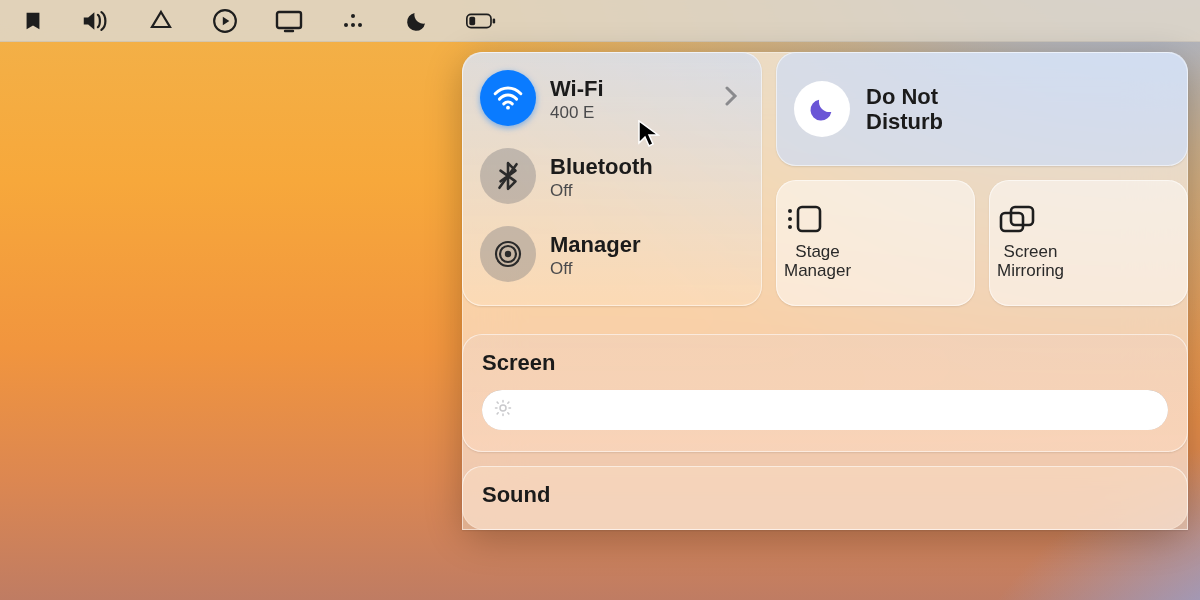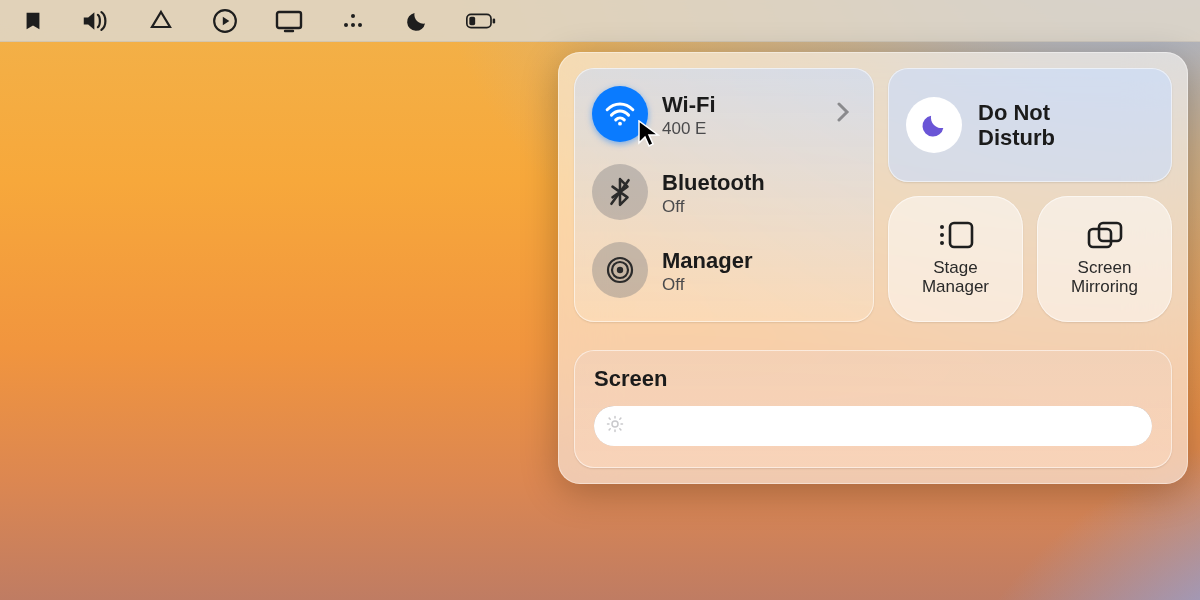--- a/index.html
+++ b/index.html
@@ -27,25 +27,25 @@
   .menubar .spacer { flex: 1; }
   .menubar .right { display: flex; align-items: center; gap: 26px; }
   .mb-icon { width: 30px; height: 30px; display:flex; align-items:center; justify-content:center; color:#1e1e1e; }
   .mb-icon svg { display:block; }
   .mb-cc { width:46px; height:30px; border-radius:6px; background:rgba(0,0,0,0.12); display:flex; align-items:center; justify-content:center; }
   .siri { width:24px; height:24px; border-radius:50%; background: radial-gradient(circle at 45% 40%, #ff7ad1 0%, #b367ff 35%, #4a9dff 65%, #34e7ff 100%); box-shadow: inset 0 0 2px rgba(0,0,0,0.3); }
   .datetime { font-size: 22px; font-weight: 500; color: #1e1e1e; letter-spacing: .1px; padding: 0 10px 0 6px; white-space: pre; }
 
   
   .cc-panel {
-    position: absolute; top: 52px; right: 12px; width: 630px;
+    position: absolute; top: 52px; right: 12px; width: 726px;
     border-radius: 22px;
     background: rgba(255,255,255,0.55);
     box-shadow: 0 8px 36px rgba(0,0,0,0.25), 0 0 0 1px rgba(255,255,255,0.4) inset;
-    padding: 16px; backdrop-filter: blur(28px);
+    padding: 0; backdrop-filter: blur(28px);
   }
   .cc-grid { display:grid; grid-template-columns: 300px 1fr; grid-template-rows: auto auto; gap:14px; }
   .card {
     border-radius: 20px;
     background: rgba(255,255,255,0.45);
     box-shadow: 0 0 0 1px rgba(255,255,255,0.55) inset, 0 1px 2px rgba(0,0,0,0.1);
   }
 
   
   .card.connectivity { padding: 10px 12px 16px 12px; display:flex; flex-direction:column; gap:6px; background: linear-gradient(180deg, rgba(200,220,255,0.55), rgba(255,230,200,0.42)); }
@@ -59,21 +59,21 @@
   .conn-arrow { margin-left:auto; color:#8a8a8d; padding-right:6px; }
 
   
   .row2 { display:grid; grid-template-columns:1fr; grid-template-rows:auto auto; gap:14px; }
   .card.dnd { display:flex; align-items:center; gap:16px; padding:20px 18px; background: rgba(200,220,255,0.58); }
   .dnd-circle { width:56px; height:56px; border-radius:50%; background:#fff; display:flex; align-items:center; justify-content:center; color:#6a55d6; }
   .dnd-label { font-size:22px; font-weight:600; color:#1b1b1b; line-height:1.15; }
 
   
   .pair { display:grid; grid-template-columns:1fr 1fr; gap:14px; }
-  .card.small { display:flex; flex-direction:column; align-items:center; justify-content:center; padding:14px 8px 16px 8px; gap:3px; background: rgba(255,255,255,0.5); border-radius: 31px; }
+  .card.small { display:flex; flex-direction:column; align-items:flex-start; justify-content:center; padding:14px 8px 16px 8px; gap:3px; background: rgba(255,255,255,0.5); }
   .small-label { font-size:17px; font-weight:500; color:#2a2a2a; text-align:center; line-height:1.15; }
 
   
   .card.wide { margin-top:14px; padding:16px 20px 22px 20px; background: linear-gradient(180deg, rgba(240,210,190,0.55), rgba(255,220,195,0.5)); }
   .wide-title { font-size:22px; font-weight:700; color:#1b1b1b; margin-bottom:14px; }
 
   .slider-track { position:relative; height:40px; border-radius:20px; background:rgba(170,170,175,0.55); box-shadow: inset 0 1px 2px rgba(0,0,0,0.25); }
   .slider-fill { position:absolute; inset:0; border-radius:20px; background:#fff; display:flex; align-items:center; padding-left:12px; }
   .sun-icon { color:#c9c9cc; }
 
@@ -236,19 +236,22 @@
         <span class="sun-icon">
           <svg width="18" height="18" viewBox="0 0 24 24" fill="none" stroke="#c9c9cc" stroke-width="2" stroke-linecap="round">
               <circle cx="12" cy="12" r="4"></circle>
               <path d="M12 2v2M12 20v2M4 12H2M22 12h-2M5.6 5.6 4.2 4.2M19.8 19.8l-1.4-1.4M18.4 5.6l1.4-1.4M4.2 19.8l1.4-1.4"></path>
             </svg>
         </span>
       </div>
     </div>
   </div>
 
+  <div class="card wide sound">
+    <div class="wide-title">Sound</div>
+  </div>
 </div>
 
 <div class="cursor">
   <svg width="22" height="28" viewBox="0 0 22 28">
       <path d="M1 1l0 22 6-6 4 9 4-2-4-9h9z" fill="#000" stroke="#fff" stroke-width="1.5"></path>
     </svg>
 </div>
 
 </body></html>

